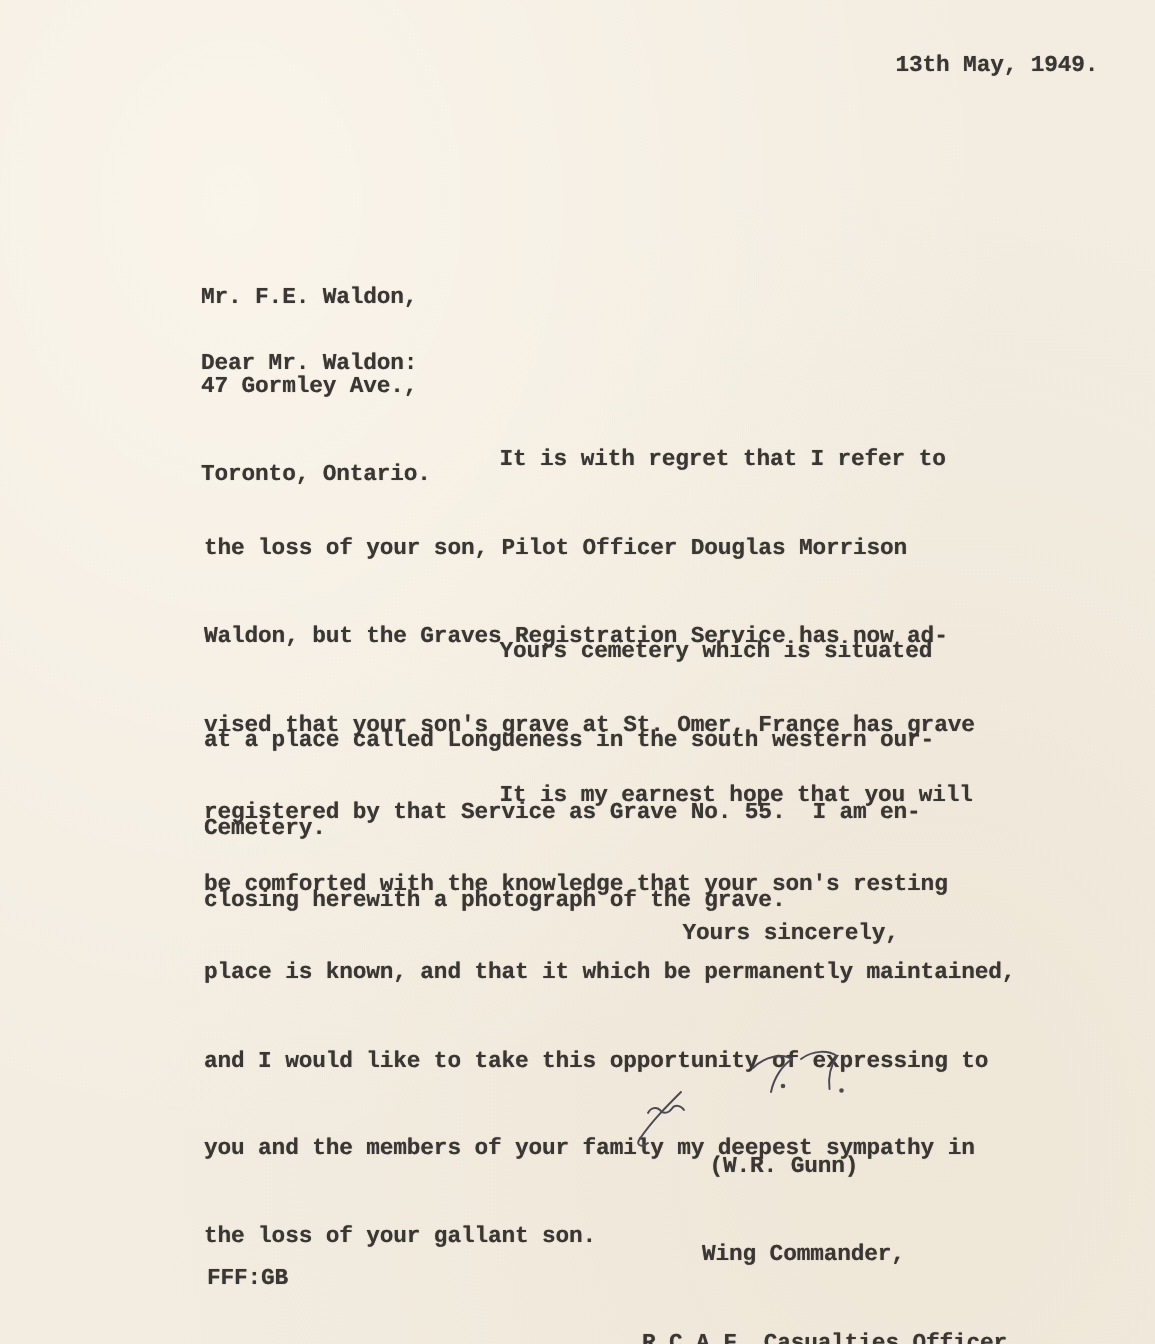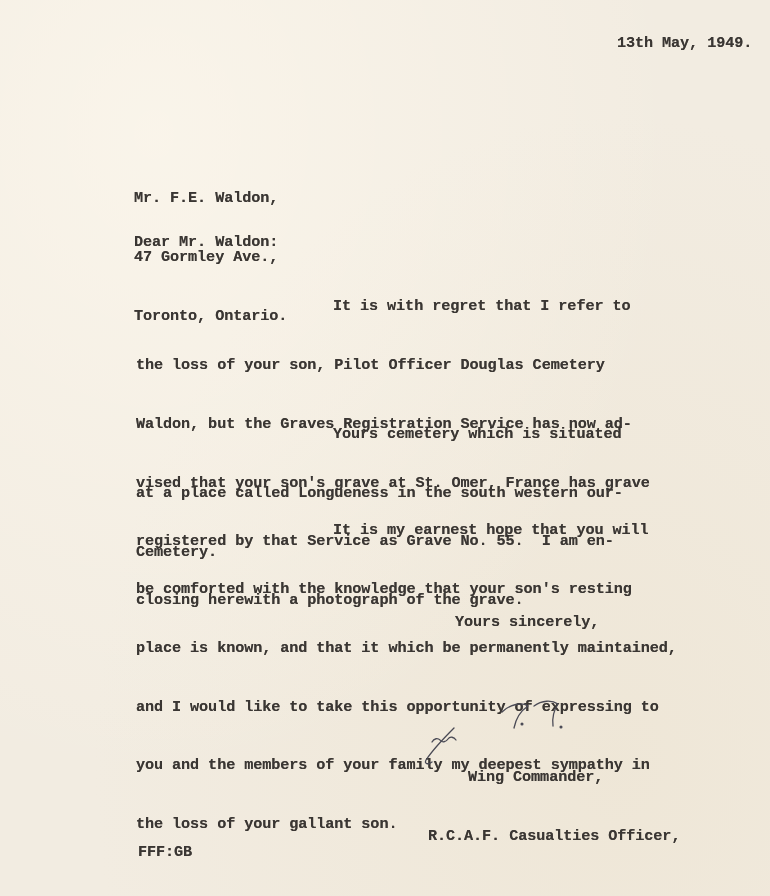--- a/index.html
+++ b/index.html
@@ -26,21 +26,21 @@
       position: absolute;
       font-family: "Liberation Mono", "DejaVu Sans Mono", monospace;
       font-size: 15.2px;
       font-weight: bold;
       color: #3a3633;
       white-space: pre;
       line-height: 19.6px;
       letter-spacing: -0.1px;
       text-shadow: 0 0 0.6px rgba(40,36,32,0.6);
     }
-    .date { left: 597px; top: 34px; margin-left: 20px; }
+    .date { left: 597px; top: 34px; }
     .address { left: 134px; top: 150px; font-family: Liberation Mono, monospace; }
     .salutation { left: 134px; top: 233px; }
     .para1 { left: 136px; top: 258px; }
     .para2 { left: 136px; top: 386px; }
     .para3 { left: 136px; top: 482px; font-family: Liberation Mono, monospace; }
     .closing { left: 455px; top: 613px; }
     .sigblock { left: 428px; top: 729px; }
     .refs { left: 138px; top: 804px; }
     .line { display: block; }
     .indent { padding-left: 197px; }
@@ -64,21 +64,21 @@
   <div class="tw address">
     <span class="line">Mr. F.E. Waldon,</span>
     <span class="line">47 Gormley Ave.,</span>
     <span class="line">Toronto, Ontario.</span>
   </div>
 
   <div class="tw salutation">Dear Mr. Waldon:</div>
 
   <div class="tw para1">
     <span class="line indent">It is with regret that I refer to</span>
-    <span class="line">the loss of your son, Pilot Officer Douglas Cemetery</span>
+    <span class="line">the loss of your son, Pilot Officer Douglas Morrison</span>
     <span class="line">Waldon, but the Graves Registration Service has now ad-</span>
     <span class="line">vised that your son's grave at St. Omer, France has grave</span>
     <span class="line">registered by that Service as Grave No. 55.  I am en-</span>
     <span class="line">closing herewith a photograph of the grave.</span>
   </div>
 
   <div class="tw para2">
     <span class="line indent">Yours cemetery which is situated</span>
     <span class="line">at a place called Longueness in the south western our-</span>
     <span class="line">Cemetery.</span>
@@ -102,20 +102,21 @@
       <path d="M124 16 C 132 10, 142 10, 148 14 C 144 20, 142 28, 143 36"></path>
       <circle cx="112" cy="34" r="0.9" fill="#4a4a55"></circle>
       <circle cx="151" cy="37" r="0.9" fill="#4a4a55"></circle>
 
       <path d="M44 38 C 34 48, 24 58, 16 70 C 14 74, 18 75, 22 72"></path>
       <path d="M22 52 C 24 48, 28 48, 30 50 C 32 53, 36 52, 38 49 C 40 46, 44 47, 46 50"></path>
     </g>
   </svg>
 
   <div class="tw sigblock">
+    <span class="line sig-indent-1">(W.R. Gunn)</span>
     <span class="line sig-indent-2">Wing Commander,</span>
     <span class="line">R.C.A.F. Casualties Officer,</span>
     
   </div>
 
   <div class="tw refs">
     <span class="line">FFF:GB</span>
     
   </div>
 

